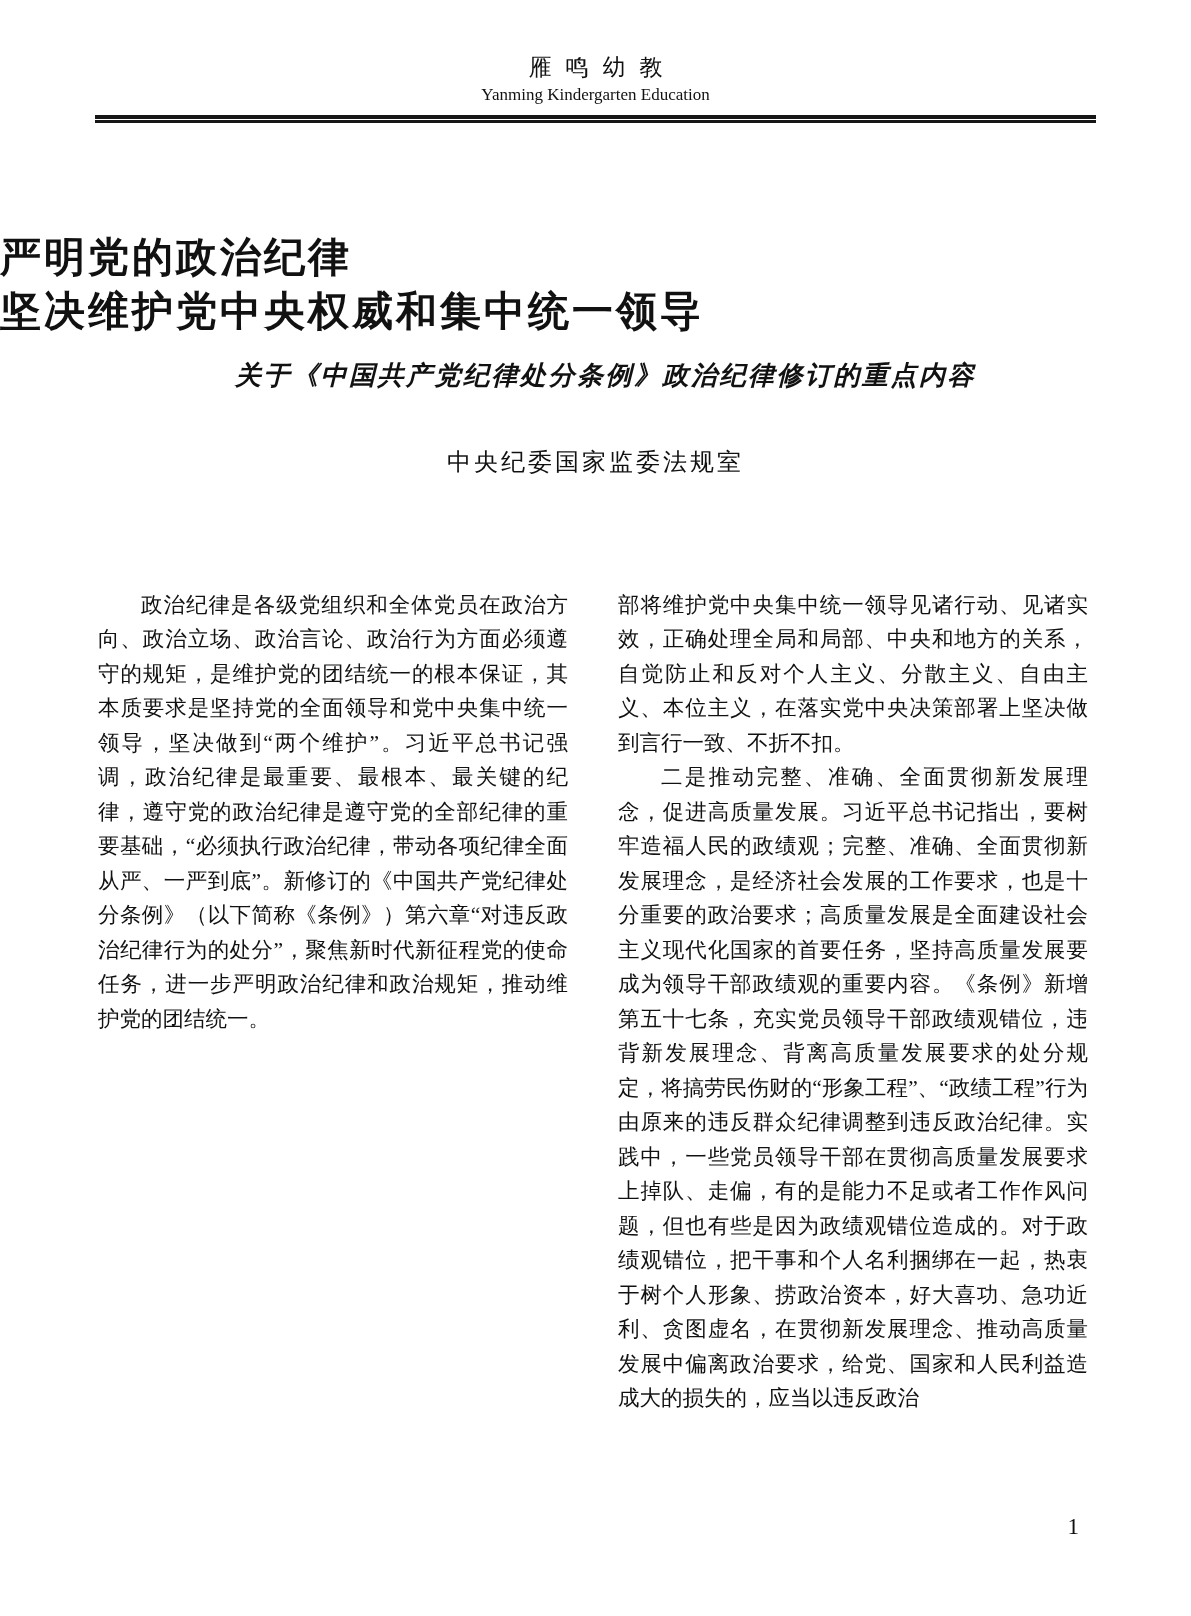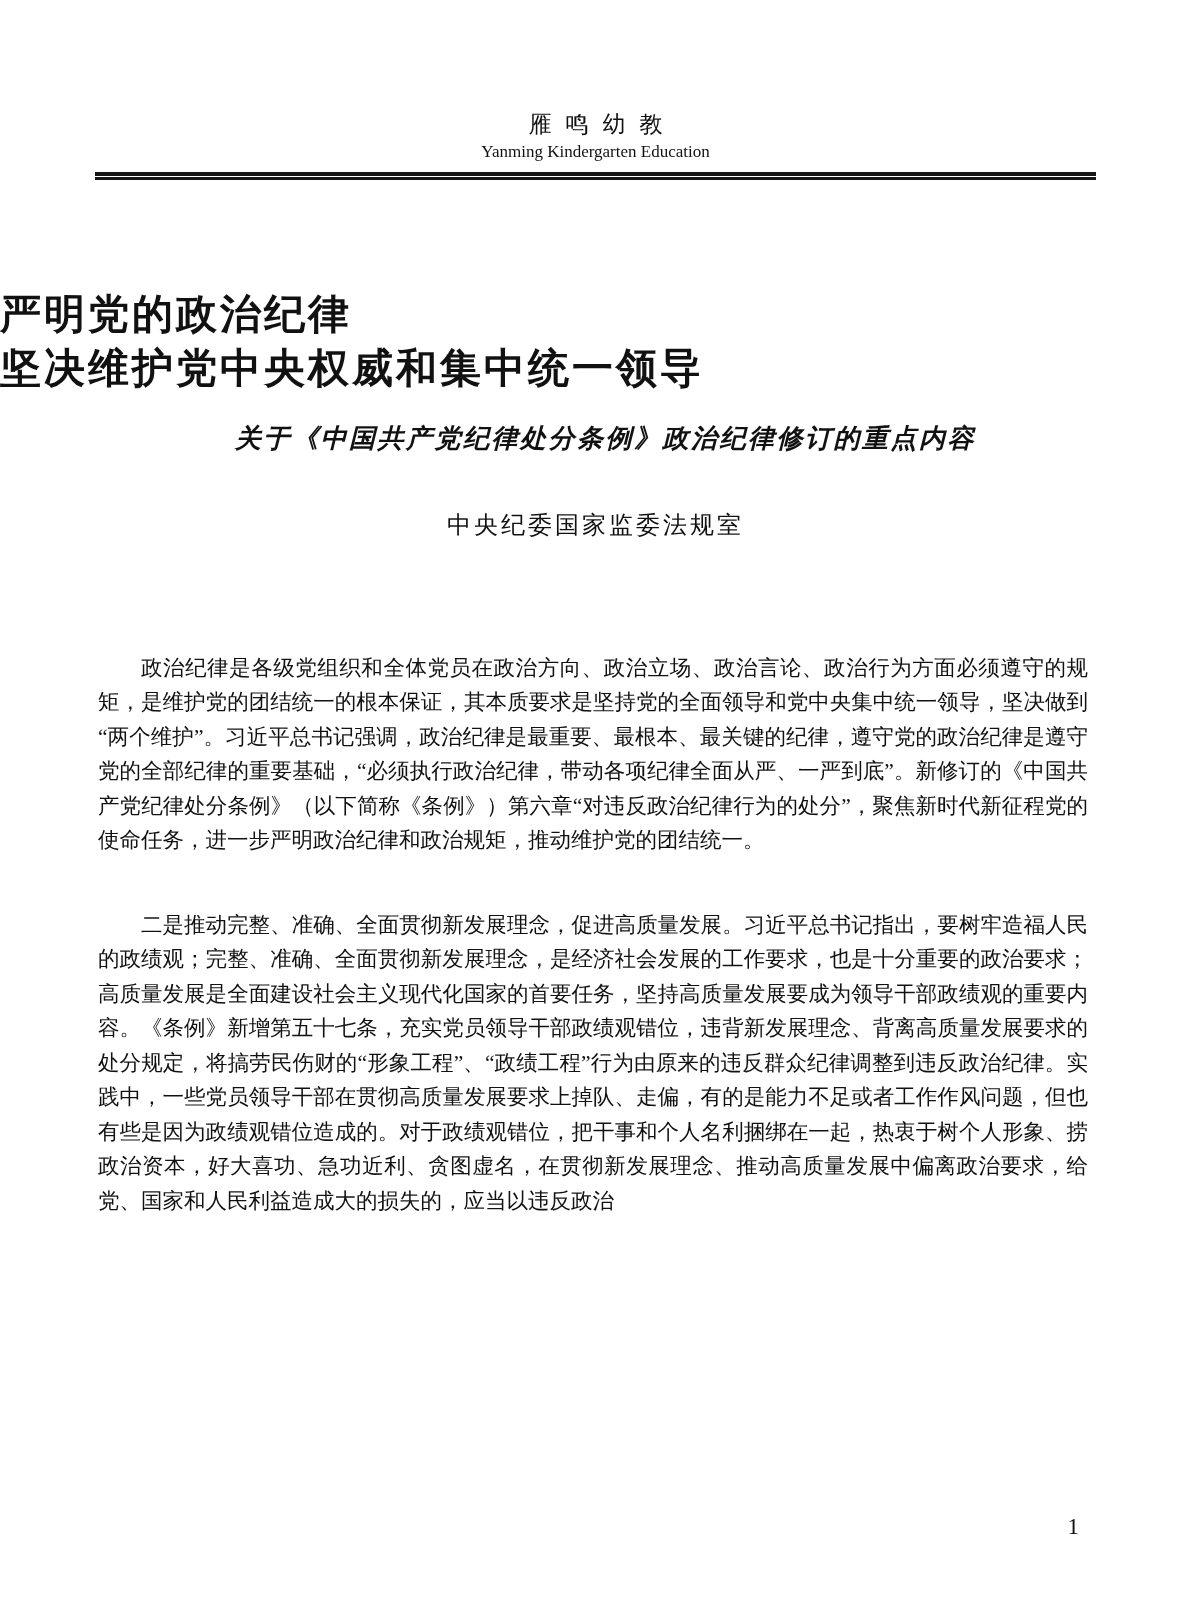--- a/index.html
+++ b/index.html
@@ -13,21 +13,21 @@
     height: 1616px;
     margin: 0 auto;
     background: #ffffff;
     color: #111111;
     font-family: "Liberation Serif", serif;
     overflow: hidden;
   }
 
   
   .page-header {
-    padding-top: 111px;
+    padding-top: 54px;
     text-align: center;
   }
   .header-cn {
     font-size: 23px;
     line-height: 28px;
     letter-spacing: 14px;
     text-indent: 14px; 
   }
   .header-en {
     font-family: Liberation Serif, serif;
@@ -44,21 +44,21 @@
   
   .doc-title {
     margin: 107px 0 0 0;
     text-align: left;
     font-size: 41px;
     font-weight: bold;
     line-height: 54px;
     letter-spacing: 3px;
   }
   .doc-subtitle {
-    margin-top: 26px;
+    margin-top: 20px;
     text-align: center;
     font-size: 26px;
     font-weight: 600;
     font-style: italic;
     line-height: 36px;
     letter-spacing: 2.5px;
     padding-left: 20px;
   }
   .byline {
     margin-top: 52px;
@@ -69,21 +69,20 @@
   }
 
   
   .body-columns {
     display: flex;
     gap: 50px;
     margin: 110px 103px 0 98px;
     font-size: 21.5px;
     line-height: 34.5px;
     text-align: justify;
-    flex-direction: column;
   }
   .column { flex: 1; min-width: 0; }
   .column p { margin: 0; }
   .column p.indent { text-indent: 2em; }
 
   
   .page-number {
     position: absolute;
     top: 1513px;
     right: 112px;
@@ -113,19 +112,20 @@
 
   <div class="doc-subtitle">关于《中国共产党纪律处分条例》政治纪律修订的重点内容</div>
 
   <div class="byline">中央纪委国家监委法规室</div>
 
   <main class="body-columns">
     <div class="column">
       <p class="indent">政治纪律是各级党组织和全体党员在政治方向、政治立场、政治言论、政治行为方面必须遵守的规矩，是维护党的团结统一的根本保证，其本质要求是坚持党的全面领导和党中央集中统一领导，坚决做到“两个维护”。习近平总书记强调，政治纪律是最重要、最根本、最关键的纪律，遵守党的政治纪律是遵守党的全部纪律的重要基础，“必须执行政治纪律，带动各项纪律全面从严、一严到底”。新修订的《中国共产党纪律处分条例》（以下简称《条例》）第六章“对违反政治纪律行为的处分”，聚焦新时代新征程党的使命任务，进一步严明政治纪律和政治规矩，推动维护党的团结统一。</p>
     </div>
     <div class="column">
+      <p>部将维护党中央集中统一领导见诸行动、见诸实效，正确处理全局和局部、中央和地方的关系，自觉防止和反对个人主义、分散主义、自由主义、本位主义，在落实党中央决策部署上坚决做到言行一致、不折不扣。</p>
       <p class="indent">二是推动完整、准确、全面贯彻新发展理念，促进高质量发展。习近平总书记指出，要树牢造福人民的政绩观；完整、准确、全面贯彻新发展理念，是经济社会发展的工作要求，也是十分重要的政治要求；高质量发展是全面建设社会主义现代化国家的首要任务，坚持高质量发展要成为领导干部政绩观的重要内容。《条例》新增第五十七条，充实党员领导干部政绩观错位，违背新发展理念、背离高质量发展要求的处分规定，将搞劳民伤财的“形象工程”、“政绩工程”行为由原来的违反群众纪律调整到违反政治纪律。实践中，一些党员领导干部在贯彻高质量发展要求上掉队、走偏，有的是能力不足或者工作作风问题，但也有些是因为政绩观错位造成的。对于政绩观错位，把干事和个人名利捆绑在一起，热衷于树个人形象、捞政治资本，好大喜功、急功近利、贪图虚名，在贯彻新发展理念、推动高质量发展中偏离政治要求，给党、国家和人民利益造成大的损失的，应当以违反政治</p>
     </div>
   </main>
 
   <div class="page-number">1</div>
 
 </div>
 
 </body></html>

